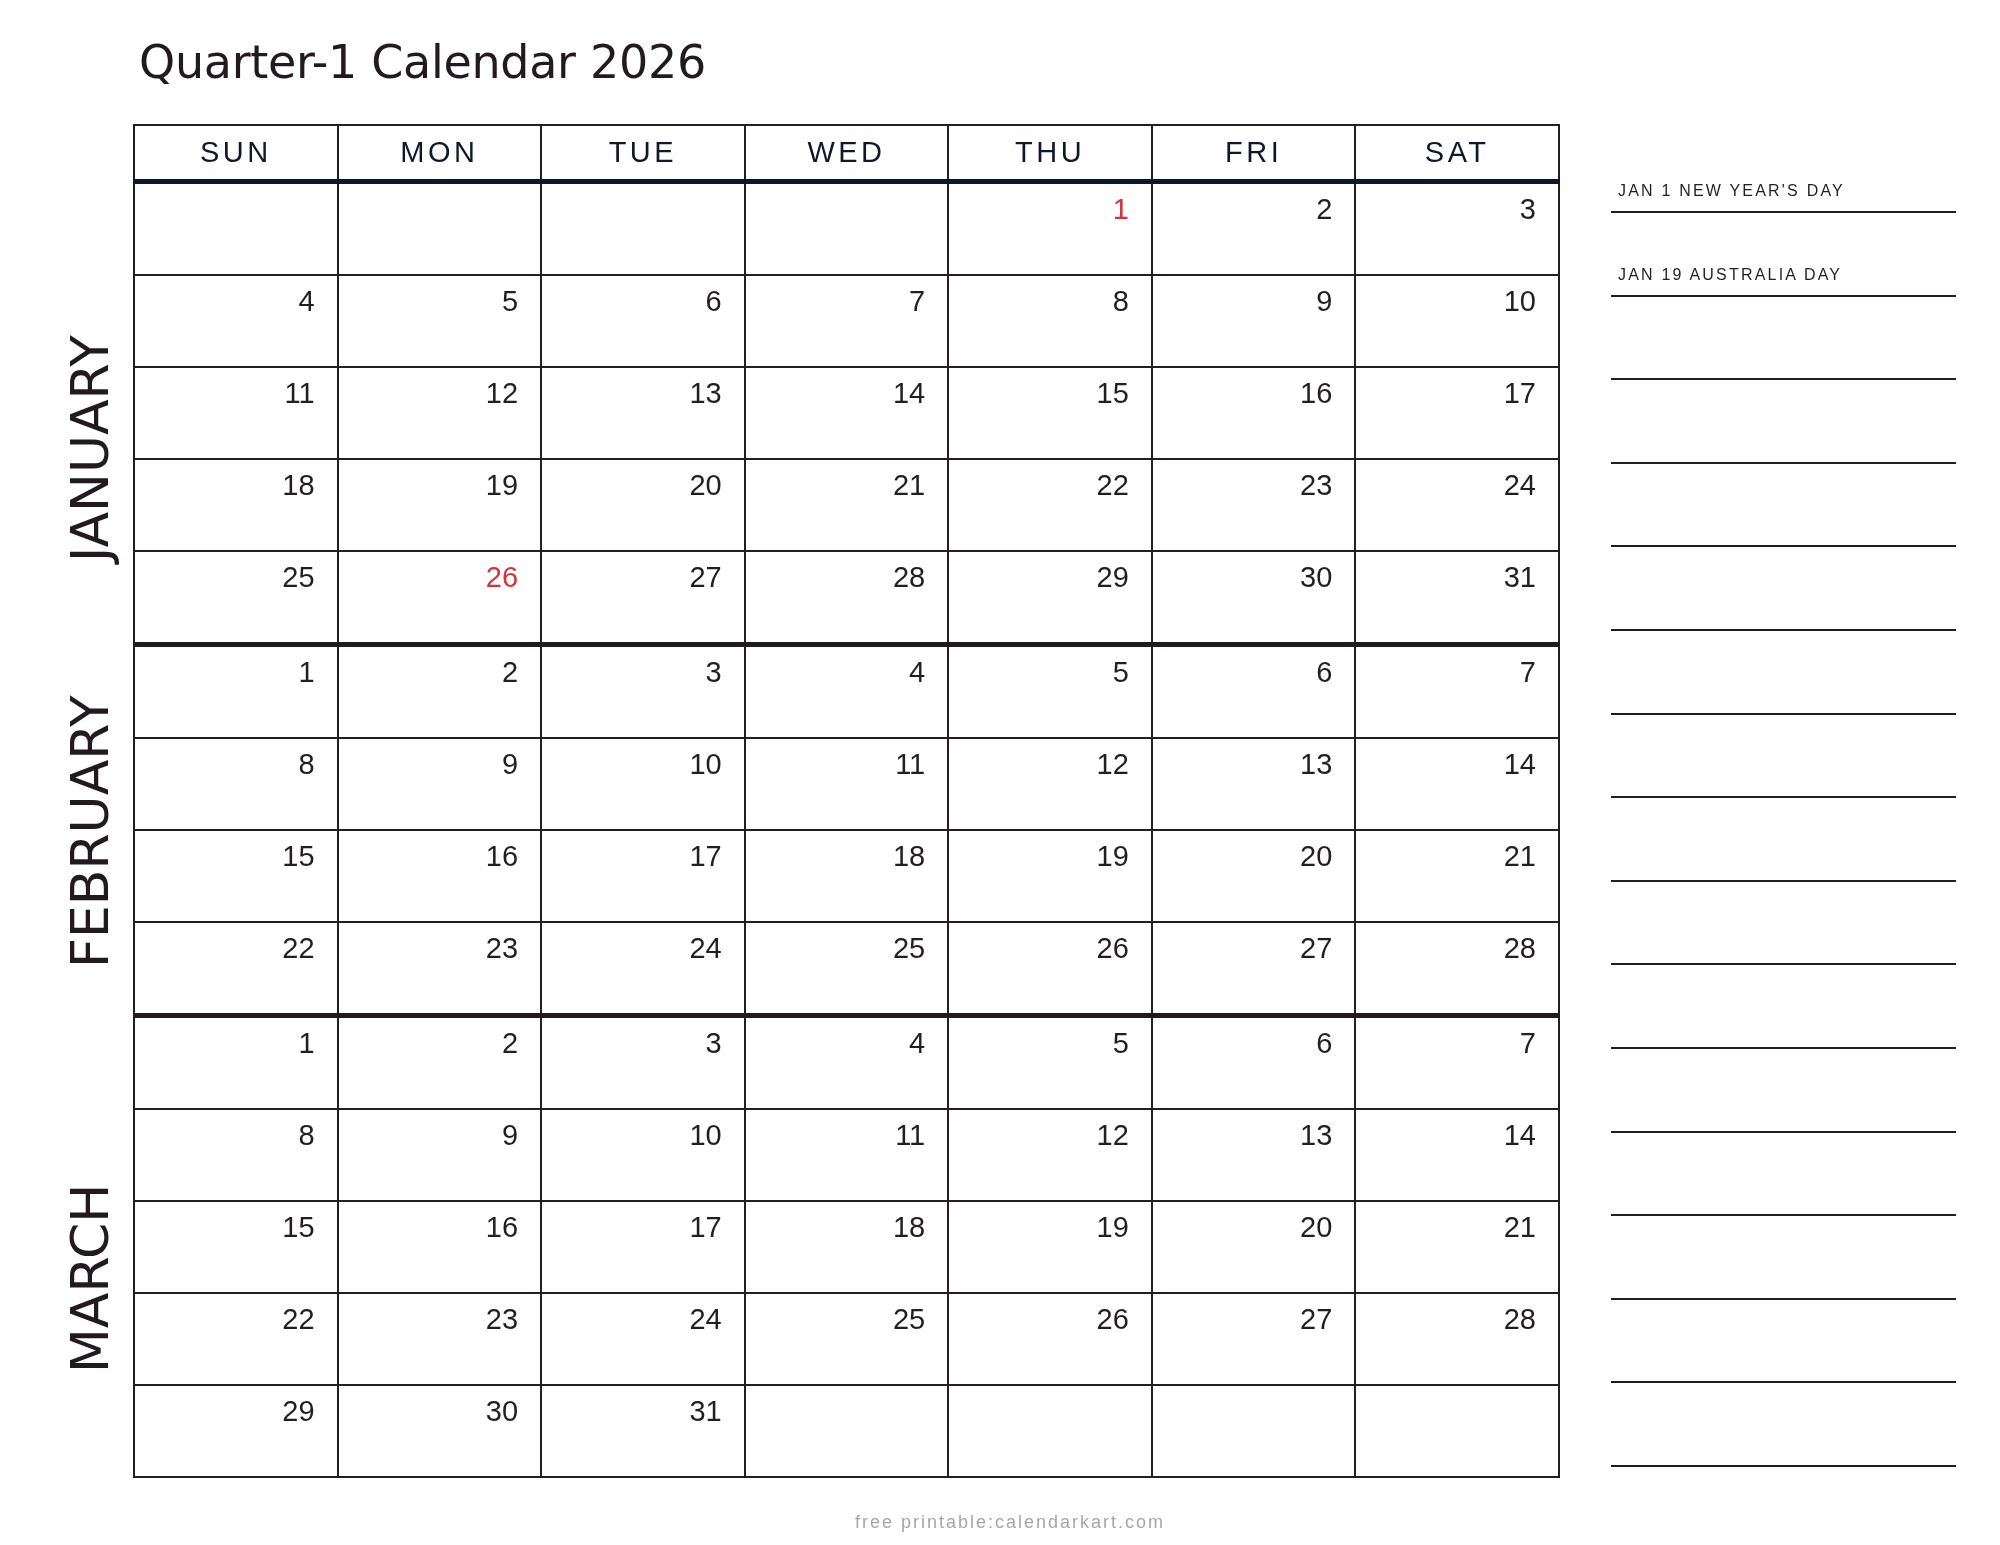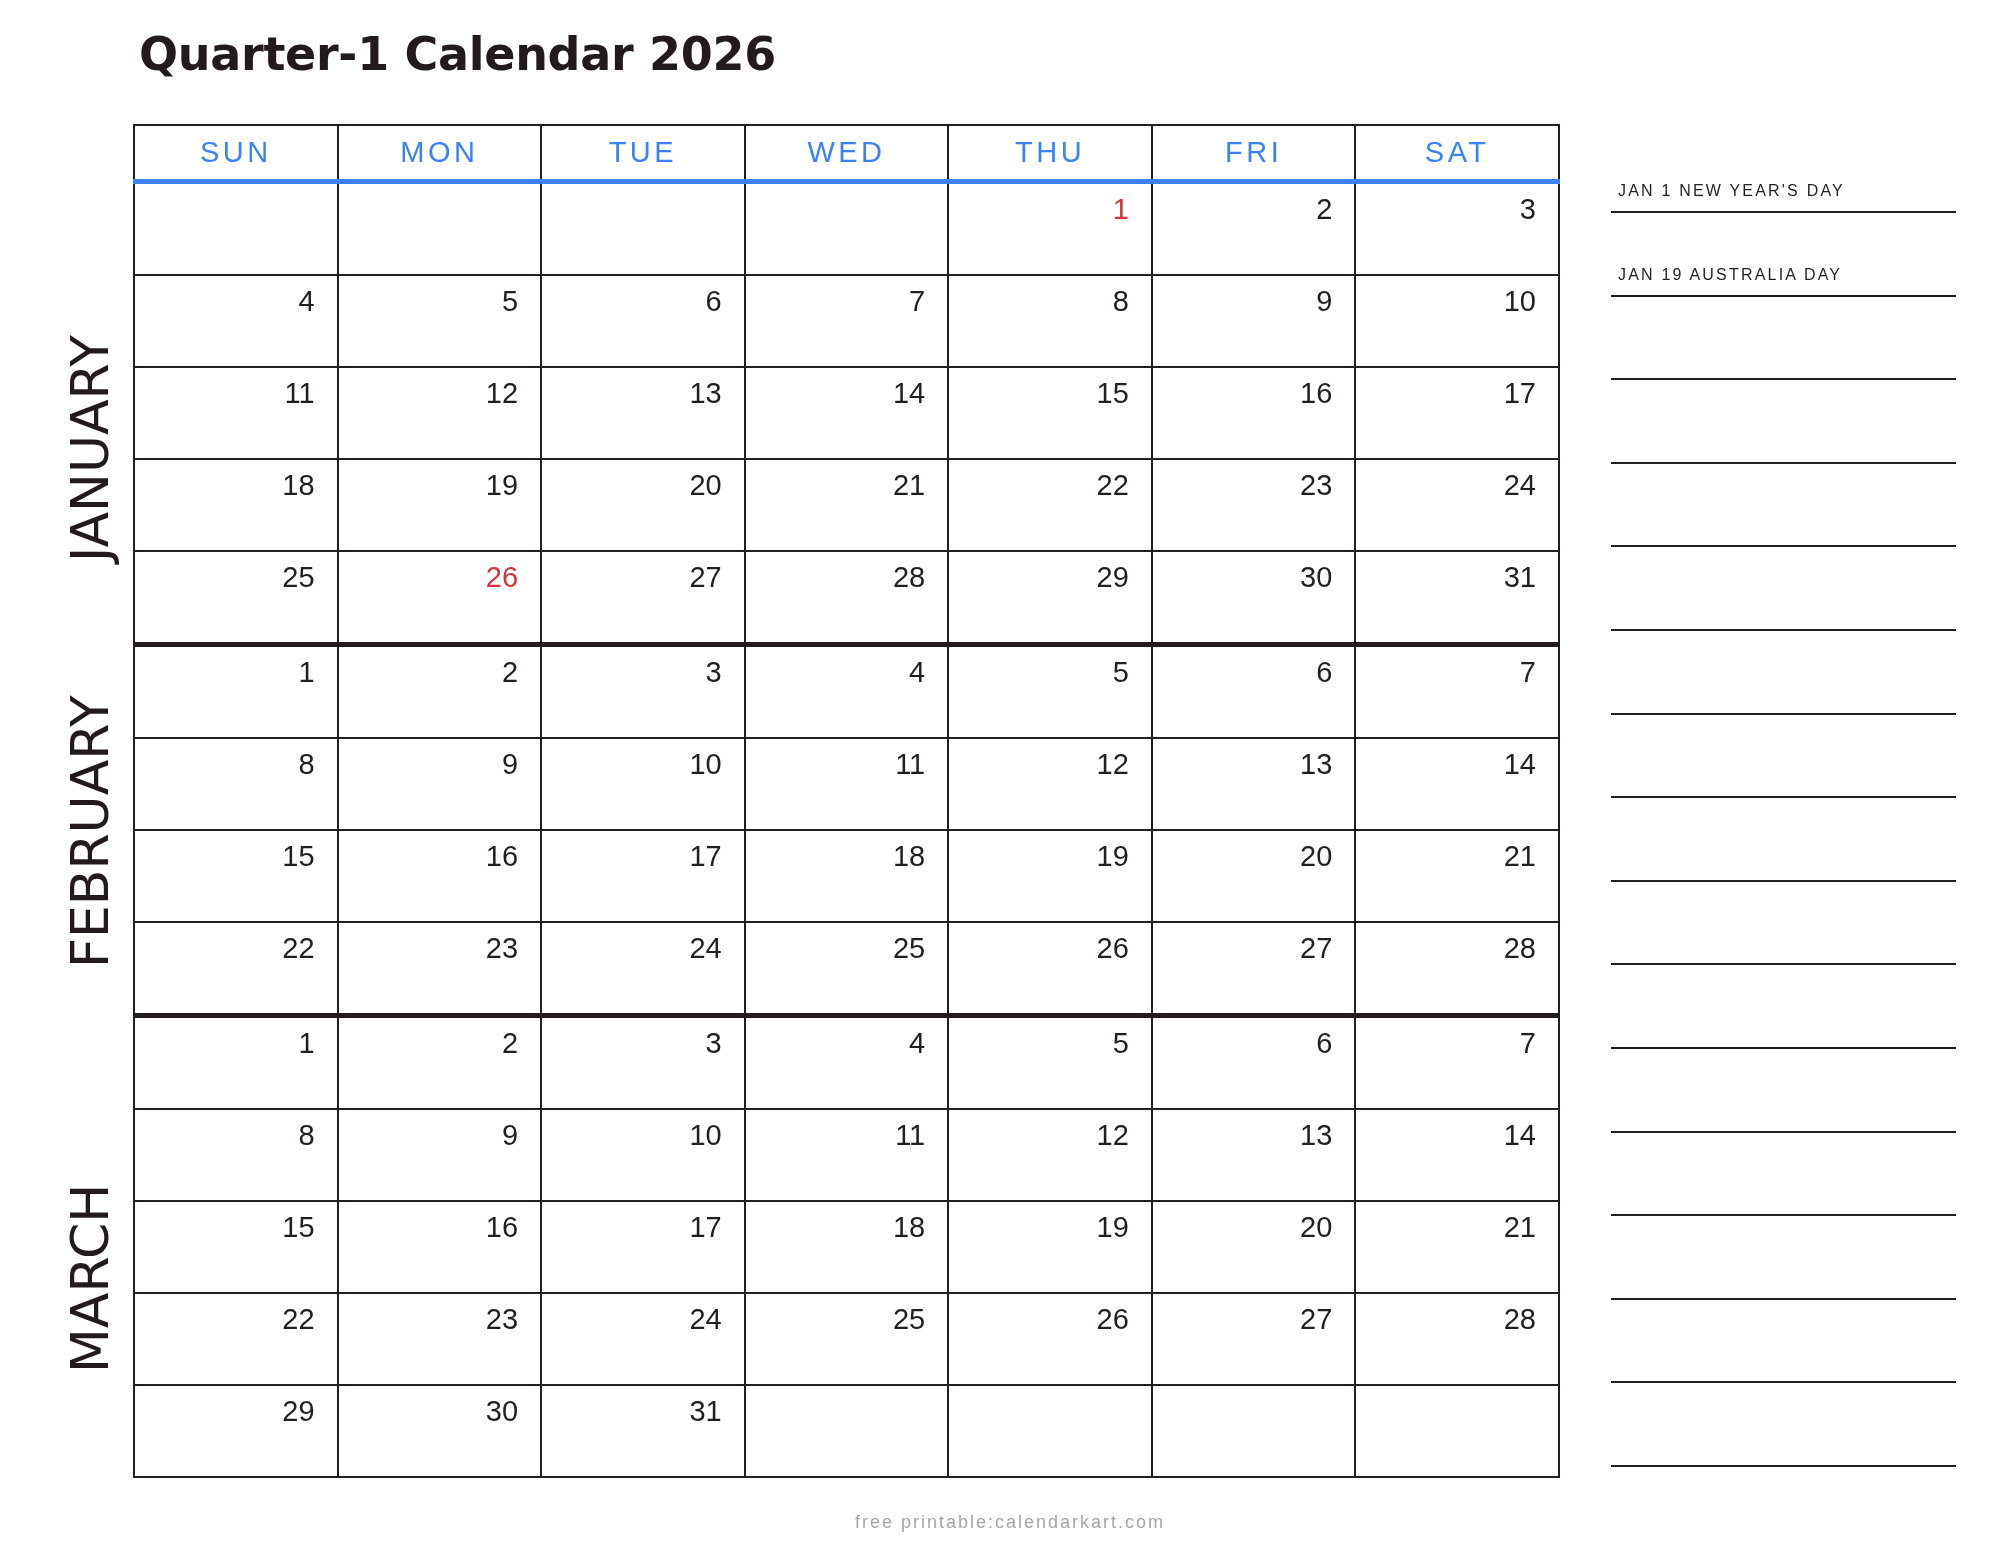--- a/index.html
+++ b/index.html
@@ -1,20 +1,20 @@
 <!DOCTYPE html>
 <html><head>
 <meta charset="utf-8">
 <style>
   html, body { margin: 0; padding: 0; background: #ffffff; }
   body { width: 2000px; height: 1545px; position: relative; overflow: hidden; font-family: "Liberation Sans", sans-serif; color: #231f20; }
-  .title { position: absolute; left: 139px; top: 27px; font-family: "DejaVu Sans", sans-serif; font-size: 46px; font-weight: 700; color: #231a20; letter-spacing: -0.3px; white-space: nowrap; }
+  .title { position: absolute; left: 139px; top: 35px; font-family: "DejaVu Sans", sans-serif; font-size: 46px; font-weight: 400; color: #231a20; letter-spacing: -0.3px; white-space: nowrap; }
   .cal { position: absolute; left: 133px; top: 124px; width: 1427px; border-collapse: collapse; table-layout: fixed; }
   .cal th, .cal td { border: 2px solid #231f20; padding: 0; }
-  .cal th { height: 53px; font-weight: 400; font-size: 29px; letter-spacing: 3.5px; text-align: center; vertical-align: middle; border-bottom: 5px solid #3b82f6; color: #3b82f6; }
+  .cal th { height: 53px; font-weight: 400; font-size: 29px; letter-spacing: 3.5px; text-align: center; vertical-align: middle; border-bottom: 5px solid #0f172a; color: #0f172a; }
   .cal td { height: 90px; vertical-align: top; text-align: right; }
   .cal tr.month-start td { border-top: 5px solid #231a20; }
   .cal td .num { display: block; font-size: 29px; padding: 8px 22px 0 0; line-height: 34px; color: #231f20; }
   .cal td .num.holiday { color: #d2353a; }
   .month-label { position: absolute; font-family: "DejaVu Sans", sans-serif; font-size: 52px; color: #231a20; transform: rotate(-90deg); transform-origin: left top; white-space: nowrap; letter-spacing: 0px; line-height: 52px; }
   .notes { position: absolute; left: 1611px; top: 0; width: 345px; }
   .note-line { position: absolute; left: 0; width: 345px; height: 2px; background: #231f20; }
   .note-text { position: absolute; left: 7px; font-size: 16px; letter-spacing: 2.2px; color: #231f20; white-space: nowrap; }
   .footer { position: absolute; left: 0; width: 1980px; top: 1512px; text-align: center; font-size: 18px; letter-spacing: 2px; color: #a6a6a6; padding-left: 40px; box-sizing: border-box; }
 </style>

